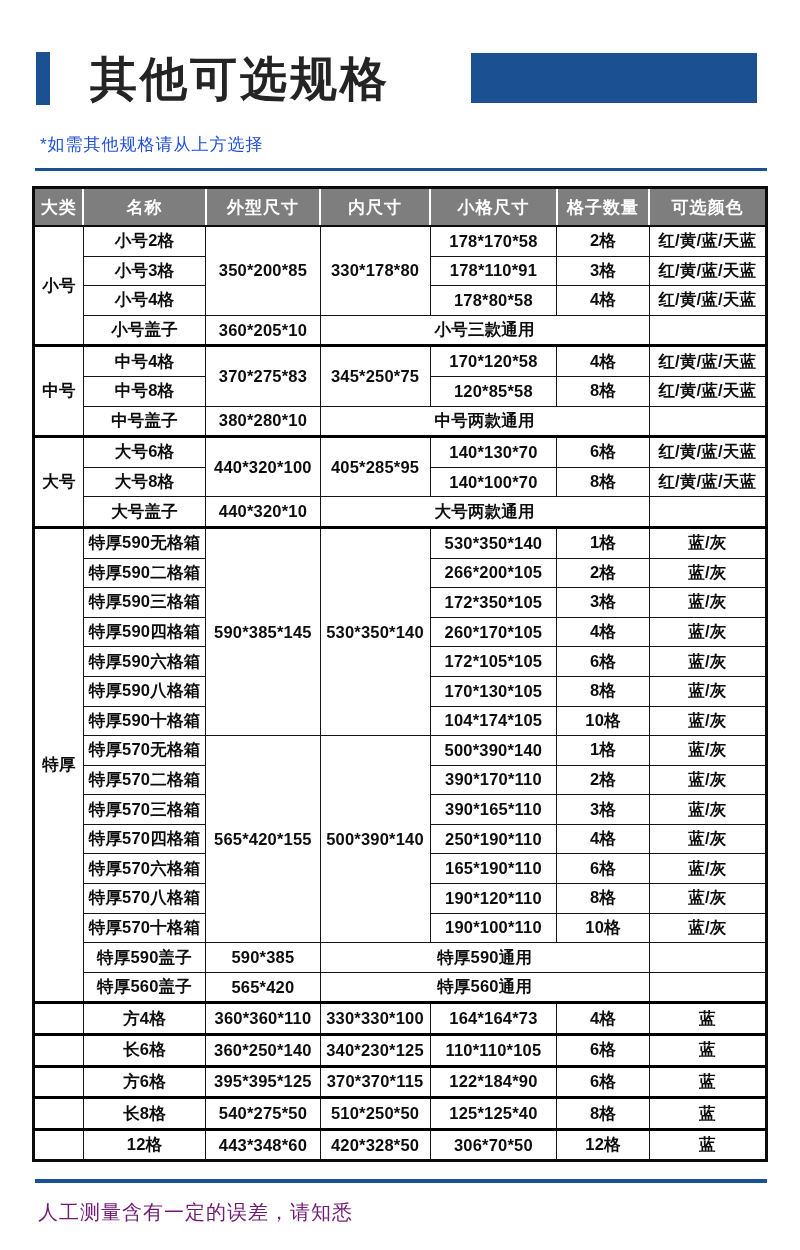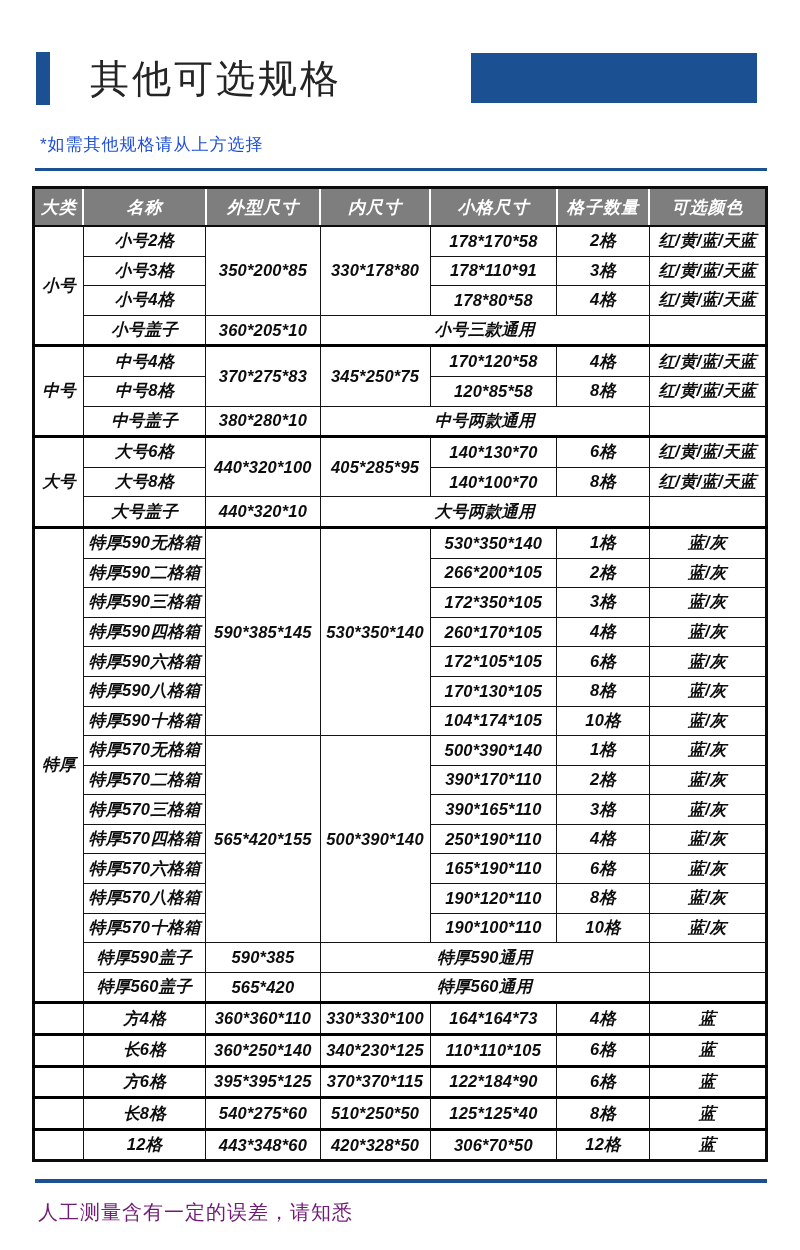--- a/index.html
+++ b/index.html
@@ -16,22 +16,22 @@
     display: flex; align-items: center;
     padding: 50px 43px 0 36px;
     height: 56px;
   }
   .accent-bar {
     width: 14px; height: 53px;
     background: #1b5093;
     flex: 0 0 auto;
   }
   .page-title {
-    font-size: 39px; line-height: 53px;
-    font-weight: 400; color: #242424;
+    font-size: 47px; line-height: 53px;
+    font-weight: 700; color: #242424;
     letter-spacing: 3px;
     margin: 0 0 0 40px;
     white-space: nowrap;
   }
   .title-deco {
     width: 286px; height: 50px;
     background: #1b5093;
     margin-left: auto;
     flex: 0 0 auto;
   }
@@ -47,21 +47,20 @@
     margin: 12px 33px 0 35px;
   }
 
   
   .table-wrap { margin: 15px 32px 0 32px; }
   table.spec {
     width: 100%;
     border-collapse: collapse;
     table-layout: fixed;
     border: 3px solid #0c0c0c;
-    font-style: italic;
   }
   table.spec th {
     background: #7e7e7e;
     color: #ffffff;
     font-size: 17px; font-weight: 700;
     padding: 7px 0 6px 0;
     border-left: 2.5px solid #ffffff;
     border-bottom: 2px solid #0c0c0c;
     letter-spacing: 1px;
   }
@@ -318,21 +317,21 @@
             <td>方6格</td>
             <td>395*395*125</td>
             <td>370*370*115</td>
             <td>122*184*90</td>
             <td>6格</td>
             <td>蓝</td>
           </tr>
           <tr class="thick">
             <td></td>
             <td>长8格</td>
-            <td>540*275*60</td>
+            <td>540*275*50</td>
             <td>510*250*50</td>
             <td>125*125*40</td>
             <td>8格</td>
             <td>蓝</td>
           </tr>
           <tr class="thick">
             <td></td>
             <td>12格</td>
             <td>443*348*60</td>
             <td>420*328*50</td>

